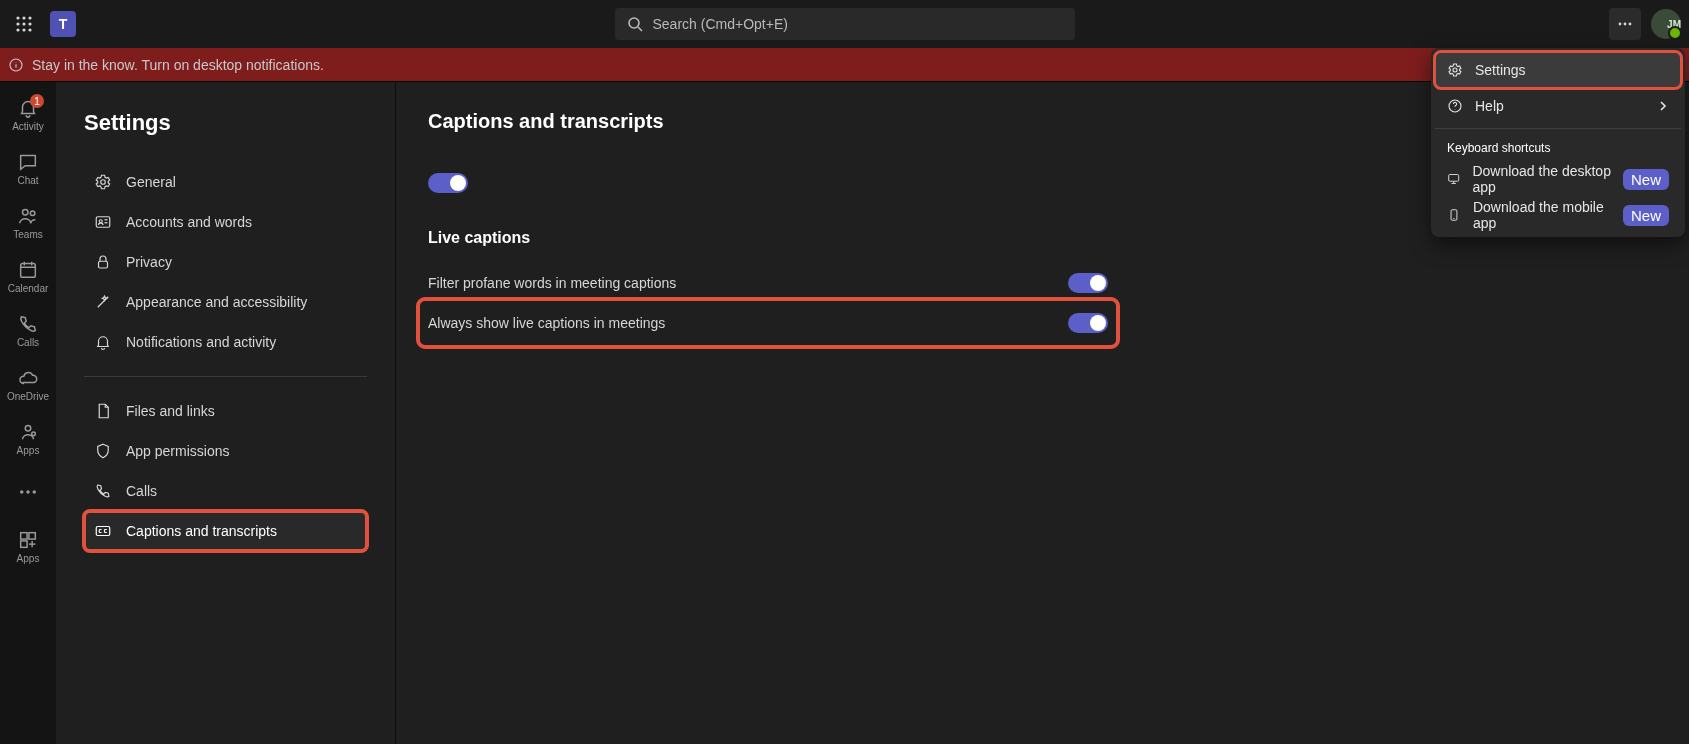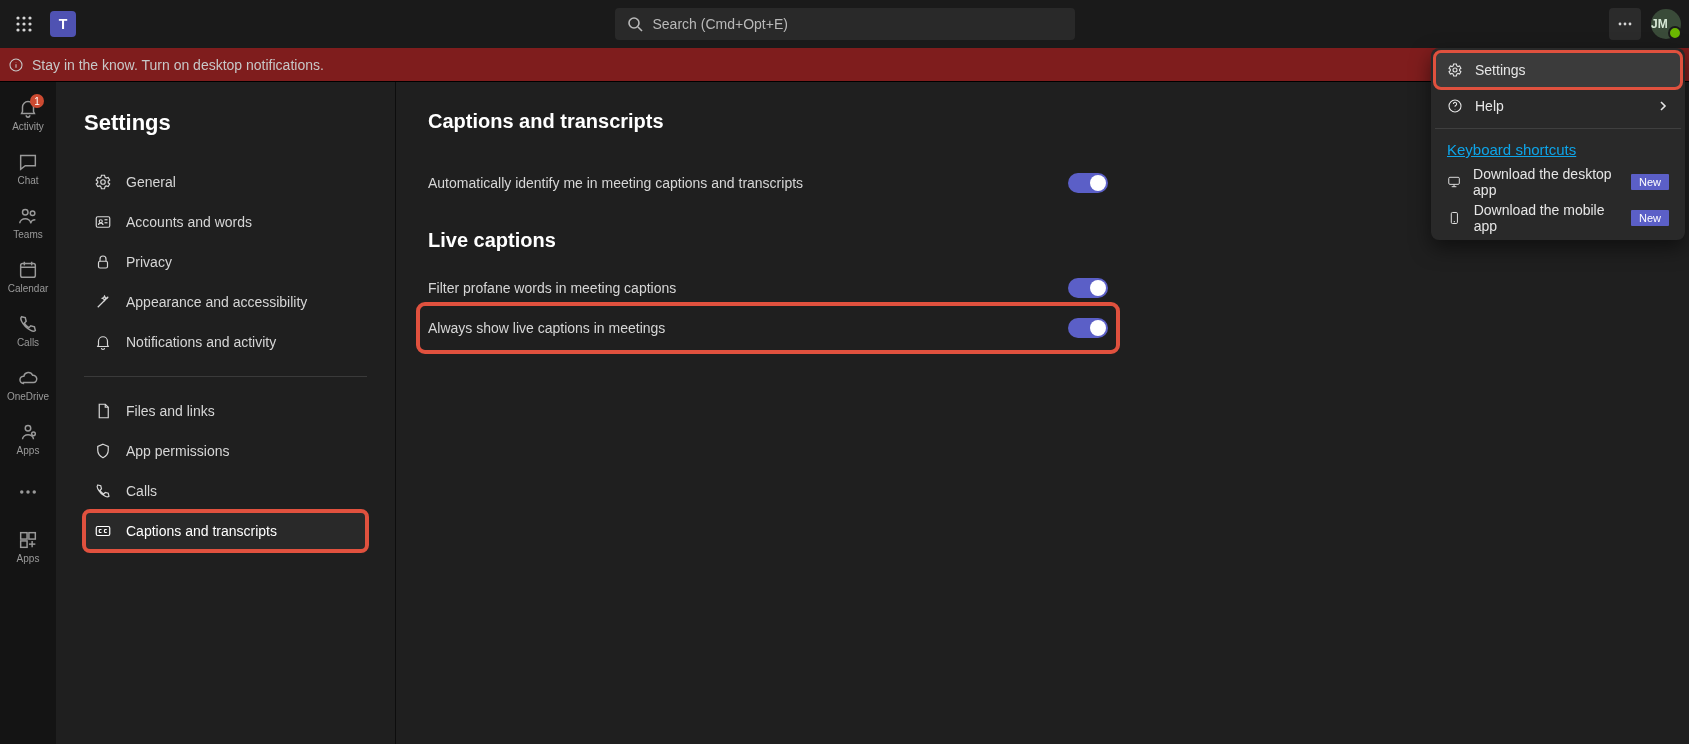--- a/index.html
+++ b/index.html
@@ -7,21 +7,21 @@
 
   
   .topbar { height:48px; background:#1a1a1a; display:flex; align-items:center; padding:0 8px; position:relative; }
   .topbar .waffle { width:32px; height:32px; display:flex; align-items:center; justify-content:center; border-radius:4px; cursor:pointer; }
   .topbar .teams-logo { width:26px; height:26px; background:#4f52b2; border-radius:4px; display:flex; align-items:center; justify-content:center; color:#fff; font-weight:700; font-size:14px; margin-left:10px; }
   .searchwrap { position:absolute; left:50%; transform:translateX(-50%); width:460px; height:32px; background:#292929; border-radius:4px; display:flex; align-items:center; padding:0 12px; color:#b9b9b9; cursor:text; }
   .searchwrap svg { flex:0 0 16px; }
   .searchwrap span { margin-left:10px; font-size:14px; }
   .topbar .rightside { margin-left:auto; display:flex; align-items:center; gap:10px; }
   .ellipsis-btn { width:32px; height:32px; border-radius:4px; background:#2b2b2b; display:flex; align-items:center; justify-content:center; cursor:pointer; }
-  .avatar { width:30px; height:30px; border-radius:50%; background:#3a4b39; color:#d7e8d6; display:flex; align-items:center; justify-content:flex-start; font-size:12px; font-weight:600; position:relative; cursor:pointer; }
+  .avatar { width:30px; height:30px; border-radius:50%; background:#3a4b39; color:#d7e8d6; display:flex; align-items:center; justify-content:flex-end; font-size:10px; font-weight:600; position:relative; cursor:pointer; }
   .avatar::after { content:""; position:absolute; right:-1px; bottom:-1px; width:10px; height:10px; background:#6bb700; border:2px solid #1a1a1a; border-radius:50%; }
 
   
   .notif { height:34px; background:#7f1d1d; display:flex; align-items:center; padding-left:8px; font-size:14px; color:#c8c8c8; border-bottom:1px solid #000; }
   .notif svg { margin-right:8px; }
 
   
   .rail { position:absolute; top:82px; left:0; bottom:0; width:56px; background:#141414; display:flex; flex-direction:column; align-items:center; padding-top:6px; gap:2px; }
   .rail .item { width:56px; height:52px; display:flex; flex-direction:column; align-items:center; justify-content:center; color:#9a9a9a; font-size:10px; gap:2px; cursor:pointer; position:relative; }
   .rail .badge { position:absolute; top:6px; right:12px; min-width:14px; height:14px; background:#cc4a31; color:#fff; font-size:10px; border-radius:8px; display:flex; align-items:center; justify-content:center; padding:0 3px; }
@@ -31,33 +31,33 @@
   .settings-list { width:340px; border-right:1px solid #0d0d0d; padding:28px 28px 0 28px; }
   .settings-list h1 { font-size:22px; font-weight:700; color:#fff; margin-bottom:26px; }
   .settings-list .group { display:flex; flex-direction:column; }
   .settings-list .row { height:40px; display:flex; align-items:center; gap:14px; padding:0 10px; border-radius:6px; cursor:pointer; color:#d6d6d6; }
   .settings-list .row.selected { background:#292929; color:#fff; }
   .settings-list .row.hl { outline:4px solid #e0513e; outline-offset:-2px; }
   .settings-list hr { border:none; border-top:1px solid #3a3a3a; margin:14px 0; }
 
   .content { flex:1; padding:28px 40px 0 32px; position:relative; }
   .content h2 { font-size:20px; font-weight:700; color:#fff; margin-bottom:30px; }
-  .content h3 { font-size:20px; font-weight:700; color:#fff; margin:26px 0 16px; }
+  .content h3 { font-size:16px; font-weight:700; color:#fff; margin:26px 0 16px; }
   .toggle-row { display:flex; align-items:center; justify-content:space-between; height:40px; max-width:680px; }
   .toggle-row.hl { outline:4px solid #e0513e; outline-offset:2px; border-radius:3px; padding:0 6px; margin-left:-6px; max-width:692px; }
   .switch { width:40px; height:20px; background:#5b5fc7; border-radius:10px; position:relative; cursor:pointer; }
   .switch::after { content:""; position:absolute; right:2px; top:2px; width:16px; height:16px; background:#fff; border-radius:50%; }
 
   
   .menu { position:absolute; top:48px; right:4px; width:254px; background:#292929; border-radius:8px; padding:4px; box-shadow:0 8px 20px rgba(0,0,0,.5); z-index:50; }
   .menu .mrow { height:36px; display:flex; align-items:center; gap:12px; padding:0 12px; border-radius:6px; color:#e6e6e6; cursor:pointer; font-size:14px; }
   .menu .mrow.sel { background:#3b3b3b; outline:3px solid #e0513e; outline-offset:-1px; }
-  .menu .msec { padding:8px 12px 6px; font-size:15px; color:#0ea5e9;text-decoration:underline; }
+  .menu .msec { padding:8px 12px 6px; font-size:12px; color:#ffffff; }
   .menu hr { border:none; border-top:1px solid #3f3f3f; margin:4px 0; }
-  .menu .newpill { margin-left:auto; background:#5b5fc7; color:#fff; font-size:11px; padding:2px 8px; border-radius:1px; }
+  .menu .newpill { margin-left:auto; background:#5b5fc7; color:#fff; font-size:15px; padding:2px 8px; border-radius:6px; }
   .menu .chev { margin-left:auto; }
 
   svg { stroke:currentColor; fill:none; stroke-width:1.6; }
   .fillsvg { fill:currentColor; stroke:none; }
 </style>
 </head>
 <body>
 
 <div class="topbar">
   <div class="waffle">
@@ -289,21 +289,20 @@
           </svg>
         <span>Captions and transcripts</span>
       </div>
     </div>
   </div>
 
   <div class="content">
     <h2>Captions and transcripts</h2>
 
     <div class="toggle-row">
-      <span>Automatically identify me in meeting captions and transcripts</span>
       <div class="switch"></div>
     </div>
 
     <h3>Live captions</h3>
 
     <div class="toggle-row">
       <span>Filter profane words in meeting captions</span>
       <div class="switch"></div>
     </div>
 

